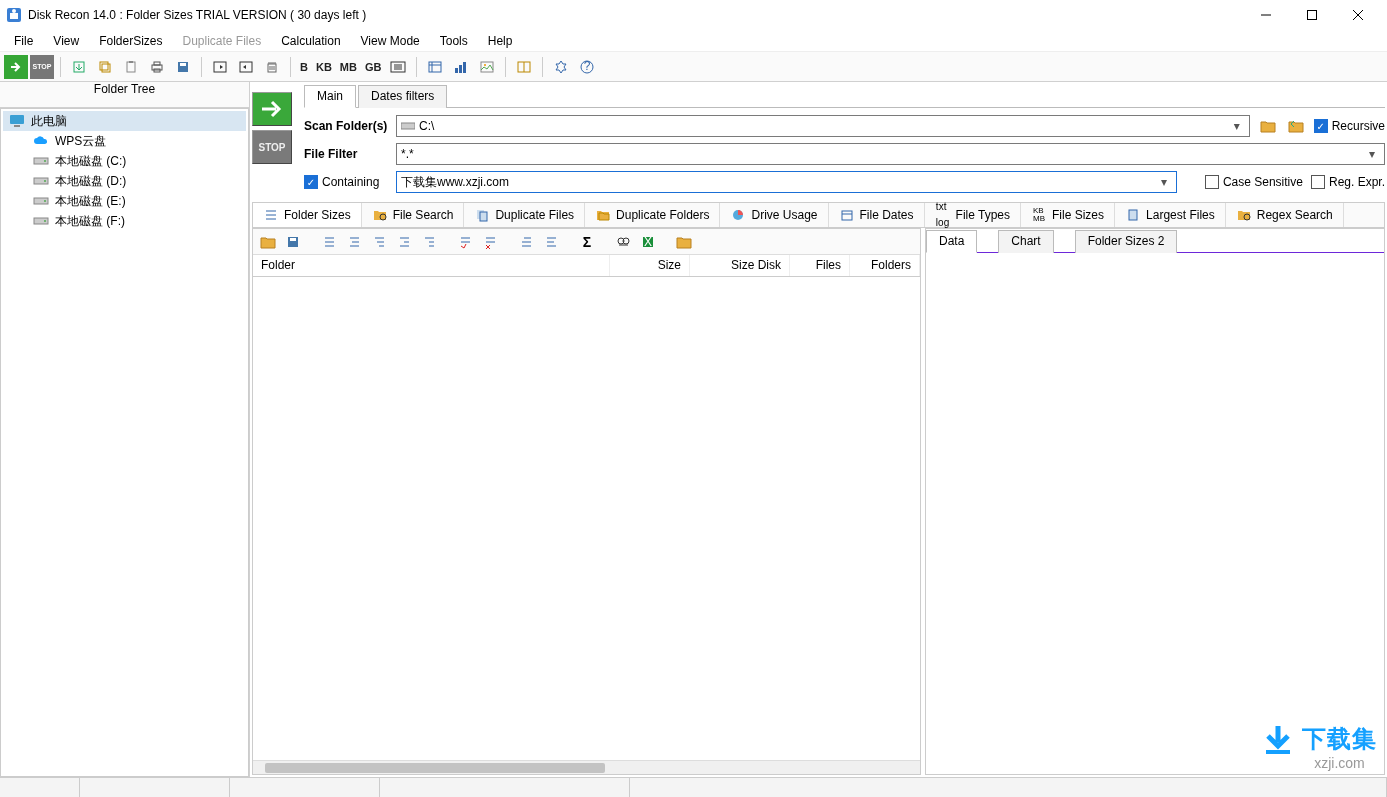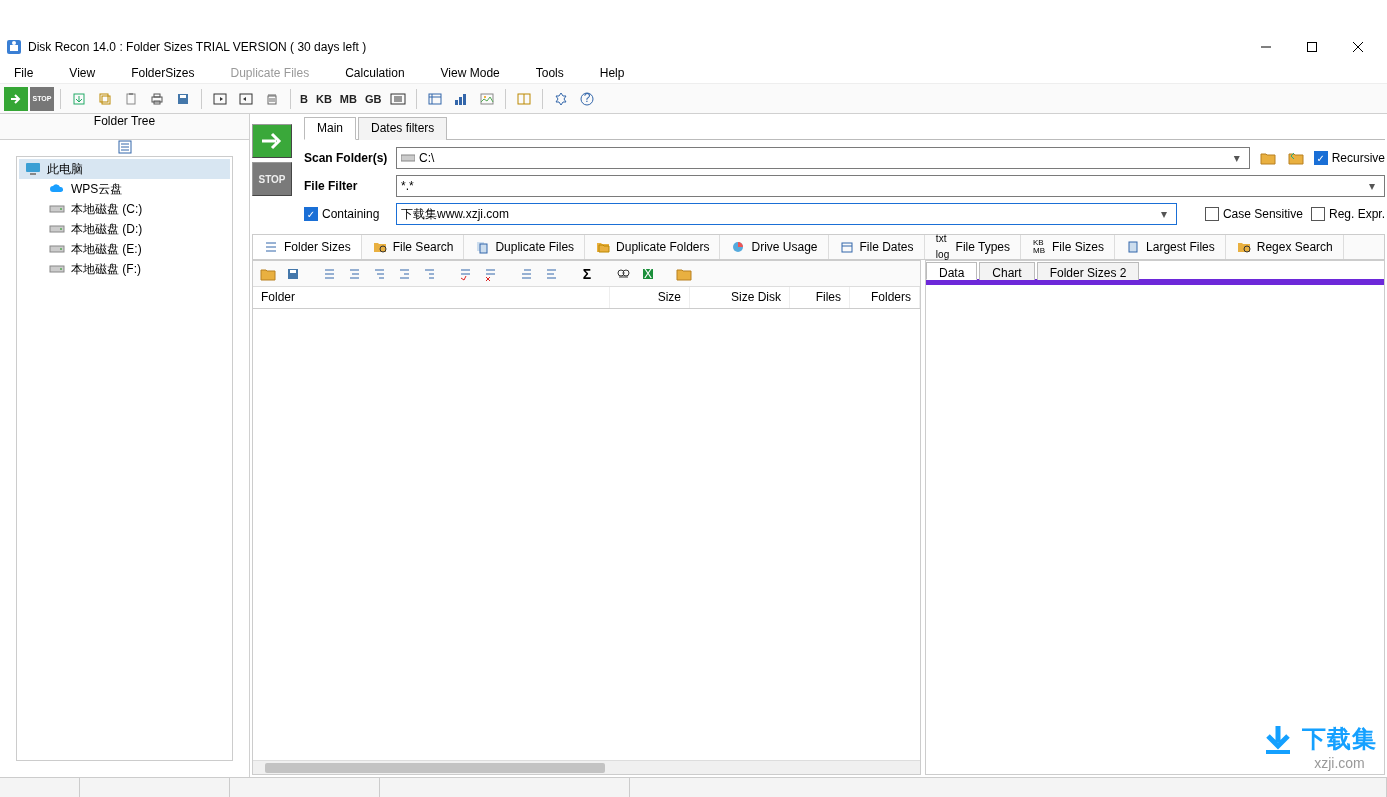--- a/index.html
+++ b/index.html
@@ -1,44 +1,44 @@
 <!DOCTYPE html>
 <html><head>
 <meta charset="utf-8">
 <style>
 * { box-sizing: border-box; margin: 0; padding: 0; font-family: "Segoe UI", Tahoma, sans-serif; font-size: 12px; }
 body { background: #fff; width: 1387px; height: 797px; overflow: hidden; display: flex; flex-direction: column; }
 
 
-.titlebar { height: 30px; background: #fff; display: flex; align-items: center; padding: 0 6px; margin-top: 32px; }
+.titlebar { height: 30px; background: #fff; display: flex; align-items: center; padding: 0 6px; }
 .titlebar .app-icon { width: 16px; height: 16px; margin-right: 6px; }
 .titlebar .title-text { font-size: 12px; color: #000; flex: 1; }
 .titlebar .win-controls { display: flex; }
 .titlebar .winbtn { width: 46px; height: 30px; display: flex; align-items: center; justify-content: center; color: #000; }
 
 
-.menubar { height: 22px; display: flex; align-items: center; padding: 0 6px; gap: 20px; border-bottom: 1px solid #eee; }
+.menubar { height: 22px; display: flex; align-items: center; padding: 0 6px; gap: 4px; border-bottom: 1px solid #eee; }
 .menubar .menu-item { padding: 2px 8px; cursor: default; }
 .menubar .menu-item.disabled { color: #999; }
 
 
 .toolbar { height: 30px; display: flex; align-items: center; padding: 0 4px; gap: 2px; border-bottom: 1px solid #d0d0d0; background: #fafafa; }
 .toolbar .tbtn { width: 24px; height: 24px; display: flex; align-items: center; justify-content: center; border: 1px solid transparent; }
 .toolbar .sep { width: 1px; height: 20px; background: #ccc; margin: 0 4px; }
 .toolbar .unit { font-weight: bold; font-size: 11px; padding: 0 3px; color: #222; cursor: default; }
 
 
 .main { flex: 1; display: flex; min-height: 0; }
 
 
 .leftpanel { width: 250px; display: flex; flex-direction: column; border-right: 1px solid #d0d0d0; }
 .leftpanel .left-header { height: 26px; display: flex; align-items: center; padding: 0 6px; gap: 6px; background:#fafafa;border-bottom:1px solid #d0d0d0;flex-direction:column; }
 .leftpanel .left-header .spacer { flex: 1; }
 .leftpanel .left-header .mini { width: 18px; height: 18px; display:flex;align-items:center;justify-content:center; }
-.leftpanel .tree { flex: 1; overflow: auto; padding: 2px; background:#fff; border:1px solid #ccc; margin:16px; }
+.leftpanel .tree { flex: 1; overflow: auto; padding: 2px; background:#fff; border:1px solid #ccc; margin:0; }
 .tree-item { display: flex; align-items: center; height: 20px; padding-left: 6px; gap: 6px; cursor: default; }
 .tree-item.selected { background: #d8e6f2; }
 .tree-item .indent { display:inline-block; }
 .tree-item .ticon { width: 16px; height: 16px; display:flex;align-items:center;justify-content:center; }
 
 
 .rightpanel { flex: 1; display: flex; flex-direction: column; min-width: 0; padding: 2px; }
 
 
 .scanrow { display: flex; }
@@ -73,21 +73,21 @@
 .resleft .result-toolbar { height:26px; display:flex; align-items:center; gap:3px; padding:0 4px; background:#fafafa; border-bottom:1px solid #ddd;}
 .result-toolbar .rtb { width:22px;height:22px; display:flex;align-items:center;justify-content:center; }
 .result-toolbar .rsep { width:8px; }
 .tablehdr { display:flex; height:22px; border-bottom:1px solid #ccc; background:#fff;}
 .tablehdr .col { padding:3px 8px; border-right:1px solid #eee; font-size:12px; }
 .tablebody { flex:1; }
 .hscroll { height:14px; background:#f0f0f0; position:relative; border-top:1px solid #ddd;}
 .hscroll .thumb { position:absolute; left:12px; width:340px; height:10px; top:2px; background:#c3c3c3; border-radius:2px;}
 
 .resright { width:460px; display:flex; flex-direction:column; border:1px solid #ccc; }
-.resright .rtabs { display:flex; height:24px; border-bottom:6px solid #6d28d9; }
+.resright .rtabs { display:flex; height:24px; border-bottom:1px solid #6d28d9;gap:19px; }
 .resright .rtab { padding:3px 12px; border:1px solid #bbb; border-bottom:none; background:#f3f3f3; margin-right:2px; position:relative; top:1px; cursor:default;}
 .resright .rtab.active { background:#fff; border-bottom:1px solid #fff; }
 
 
 .statusbar { height:20px; border-top:1px solid #ccc; display:flex; background:#f4f4f4; }
 .statusbar .cell { border-right:1px solid #ccc; height:100%; }
 
 
 .watermark { position:fixed; right:10px; bottom:26px; text-align:center; pointer-events:none; }
 .watermark .row1 { color:#14a0ff; font-size:24px; font-weight:bold; letter-spacing:1px;}

